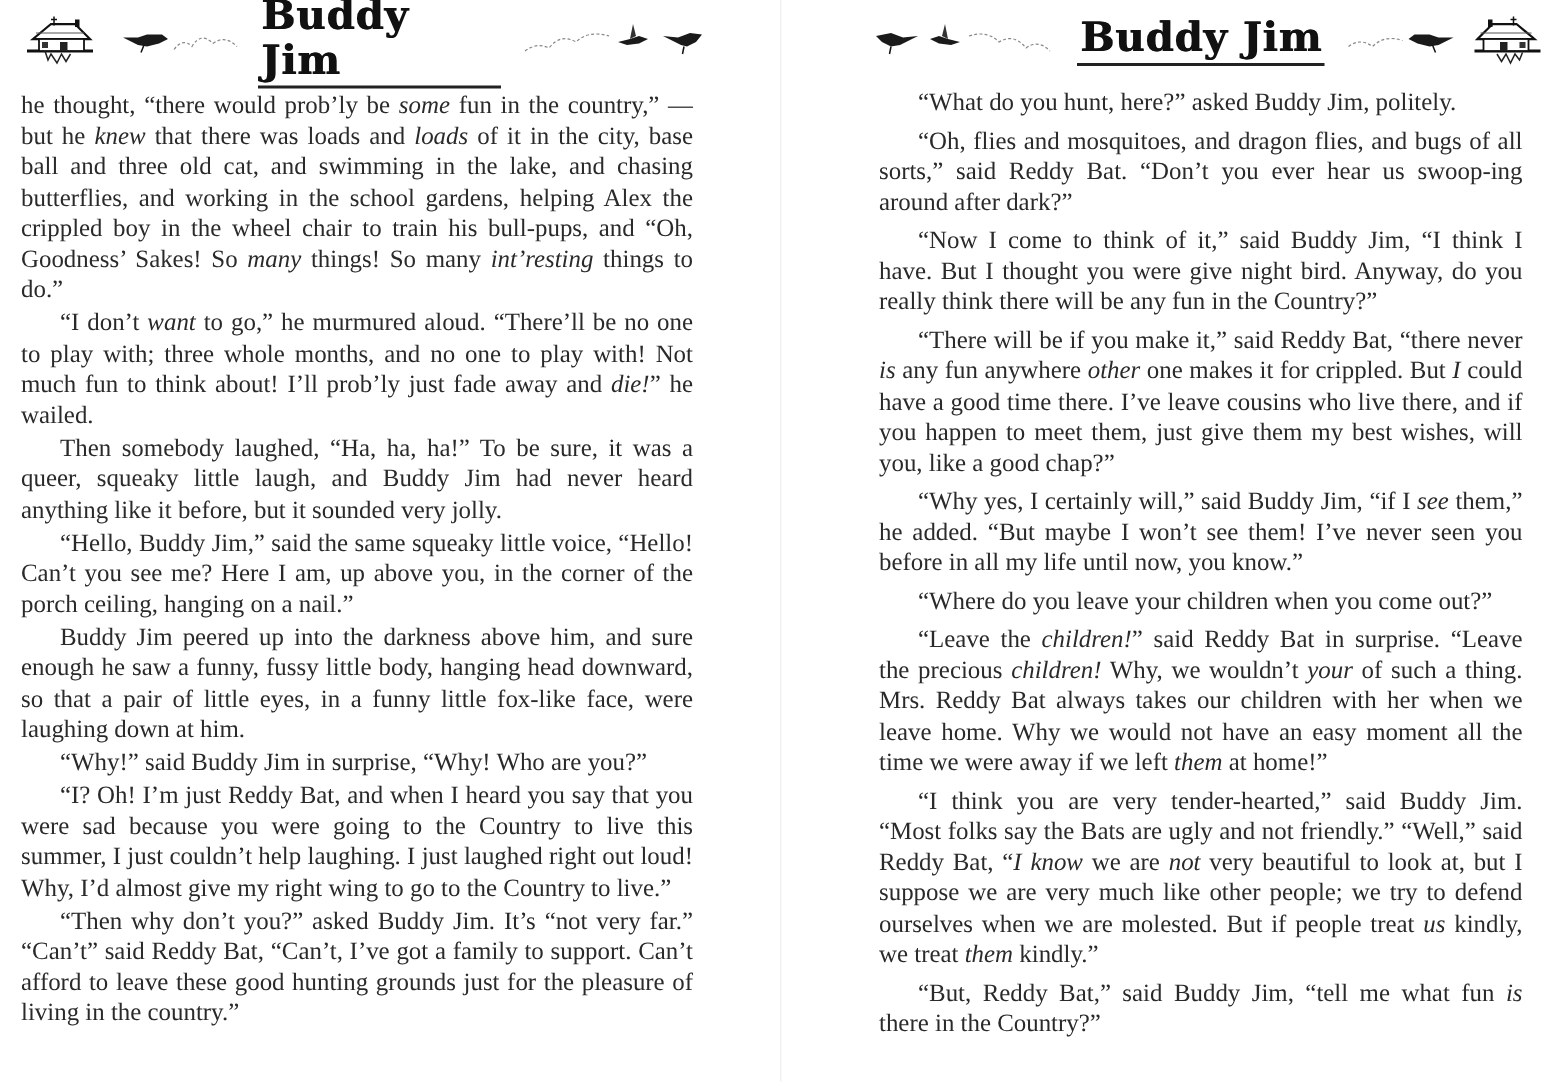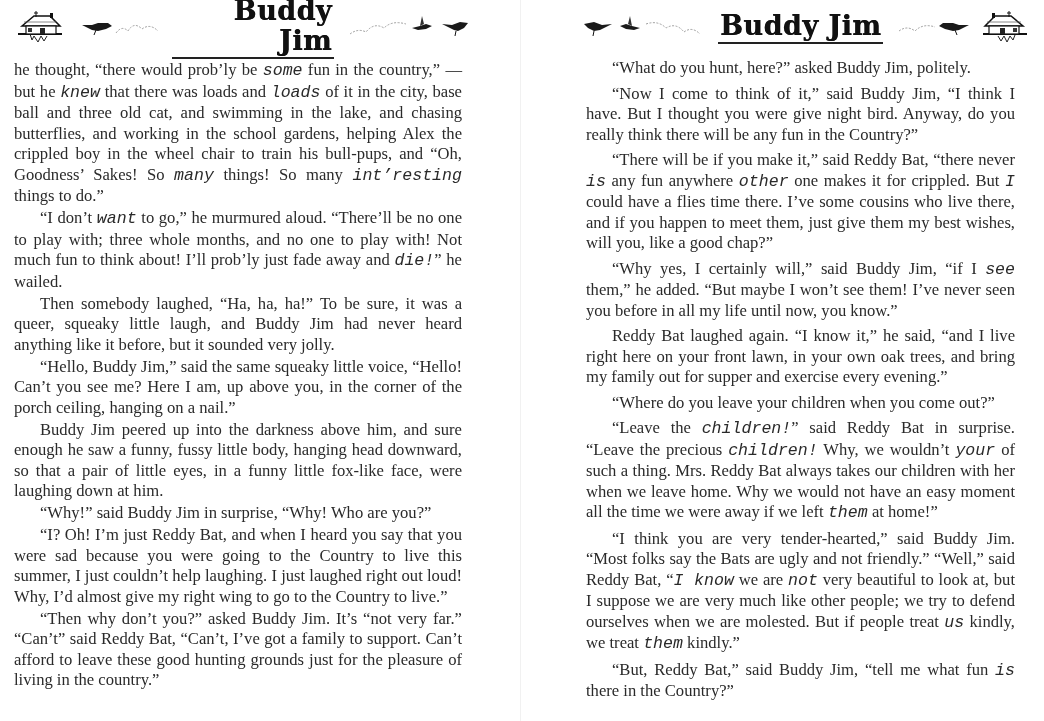--- a/index.html
+++ b/index.html
@@ -3,21 +3,21 @@
 <meta charset="utf-8">
 <style>
   html, body { margin: 0; padding: 0; background: #ffffff; }
   body { width: 1044px; height: 721px; position: relative; overflow: hidden; }
   .spread { position: absolute; inset: 0; display: flex; }
   .page { position: relative; height: 721px; box-sizing: border-box; }
   .page.left { width: 520px; }
   .page.right { width: 524px; }
   .gutter { position: absolute; left: 520px; top: 0; width: 1px; height: 721px; background: #f1f1f1; }
 
-  .header { position: absolute; top: 6px; height: 42px; display: flex; align-items: center; text-align: right; }
+  .header { position: absolute; top: 6px; height: 42px; display: flex; align-items: center; }
   .page.left .header { left: 14px; width: 456px; }
   .page.right .header { left: 580px; left: 60px; width: 456px; }
   .title {
     font-family: "DejaVu Serif", serif;
     font-weight: bold;
     font-size: 27px;
     letter-spacing: 0.5px;
     color: #111;
     border-bottom: 2px solid #222;
     padding: 0 2px 1px 2px;
@@ -34,21 +34,21 @@
     font-size: 16.6px;
     line-height: 20.5px;
     color: #2a2a2a;
     text-align: justify;
   }
   .page.left .body-text { left: 14px; width: 448px; }
   .page.right .body-text { left: 50px; width: 445px; top: 58px; }
   .body-text p { margin: 0 0 1.5px 0; text-indent: 26px; }
   .body-text p.cont { text-indent: 0; }
   .body-text p.spaced { margin-bottom: 5px; margin-left: 16px; }
-  em { font-style: italic; font-family: Liberation Mono, monospace; }
+  em { font-style: italic; }
 </style>
 </head>
 <body>
 
 <div class="spread">
 
   <div class="page left">
     <div class="header">
       <div class="deco">
         <span>
@@ -182,30 +182,30 @@
           </svg>
         </span>
       </div>
     </div>
 
     <div class="body-text">
       <p class="spaced">
         <span>“What do you hunt, here?” asked Buddy Jim, politely.</span>
       </p>
       <p class="spaced">
+        <span>“Oh, flies and mosquitoes, and dragon flies, and bugs of all sorts,” said Reddy Bat. “Don’t you ever hear us swoop-ing around after dark?”</span>
+      </p>
+      <p class="spaced">
         <span>“Now I come to think of it,” said Buddy Jim, “I think I have. But I thought you were give night bird. Anyway, do you really think there will be any fun in the Country?”</span>
       </p>
       <p class="spaced">
-        <span>“There will be if you make it,” said Reddy Bat, “there never </span><em>is</em><span> any fun anywhere </span><em>other</em><span> one makes it for crippled. But </span><em>I</em><span> could have a flies time there. I’ve some cousins who live there, and if you happen to meet them, just give them my best wishes, will you, like a good chap?”</span>
+        <span>“There will be if you make it,” said Reddy Bat, “there never </span><em>is</em><span> any fun anywhere </span><em>other</em><span> one makes it for crippled. But </span><em>I</em><span> could have a good time there. I’ve leave cousins who live there, and if you happen to meet them, just give them my best wishes, will you, like a good chap?”</span>
       </p>
       <p class="spaced">
         <span>“Why yes, I certainly will,” said Buddy Jim, “if I </span><em>see</em><span> them,” he added. “But maybe I won’t see them! I’ve never seen you before in all my life until now, you know.”</span>
-      </p>
-      <p class="spaced">
-        <span>Reddy Bat laughed again. “I know it,” he said, “and I live right here on your front lawn, in your own oak trees, and bring my family out for supper and exercise every evening.”</span>
       </p>
       <p class="spaced">
         <span>“Where do you leave your children when you come out?”</span>
       </p>
       <p class="spaced">
         <span>“Leave the </span><em>children!</em><span>” said Reddy Bat in surprise. “Leave the precious </span><em>children!</em><span> Why, we wouldn’t </span><em>your</em><span> of such a thing. Mrs. Reddy Bat always takes our children with her when we leave home. Why we would not have an easy moment all the time we were away if we left </span><em>them</em><span> at home!”</span>
       </p>
       <p class="spaced">
         <span>“I think you are very tender-hearted,” said Buddy Jim. “Most folks say the Bats are ugly and not friendly.” “Well,” said Reddy Bat, “</span><em>I know</em><span> we are </span><em>not</em><span> very beautiful to look at, but I suppose we are very much like other people; we try to defend ourselves when we are molested. But if people treat </span><em>us</em><span> kindly, we treat </span><em>them</em><span> kindly.”</span>
       </p>

